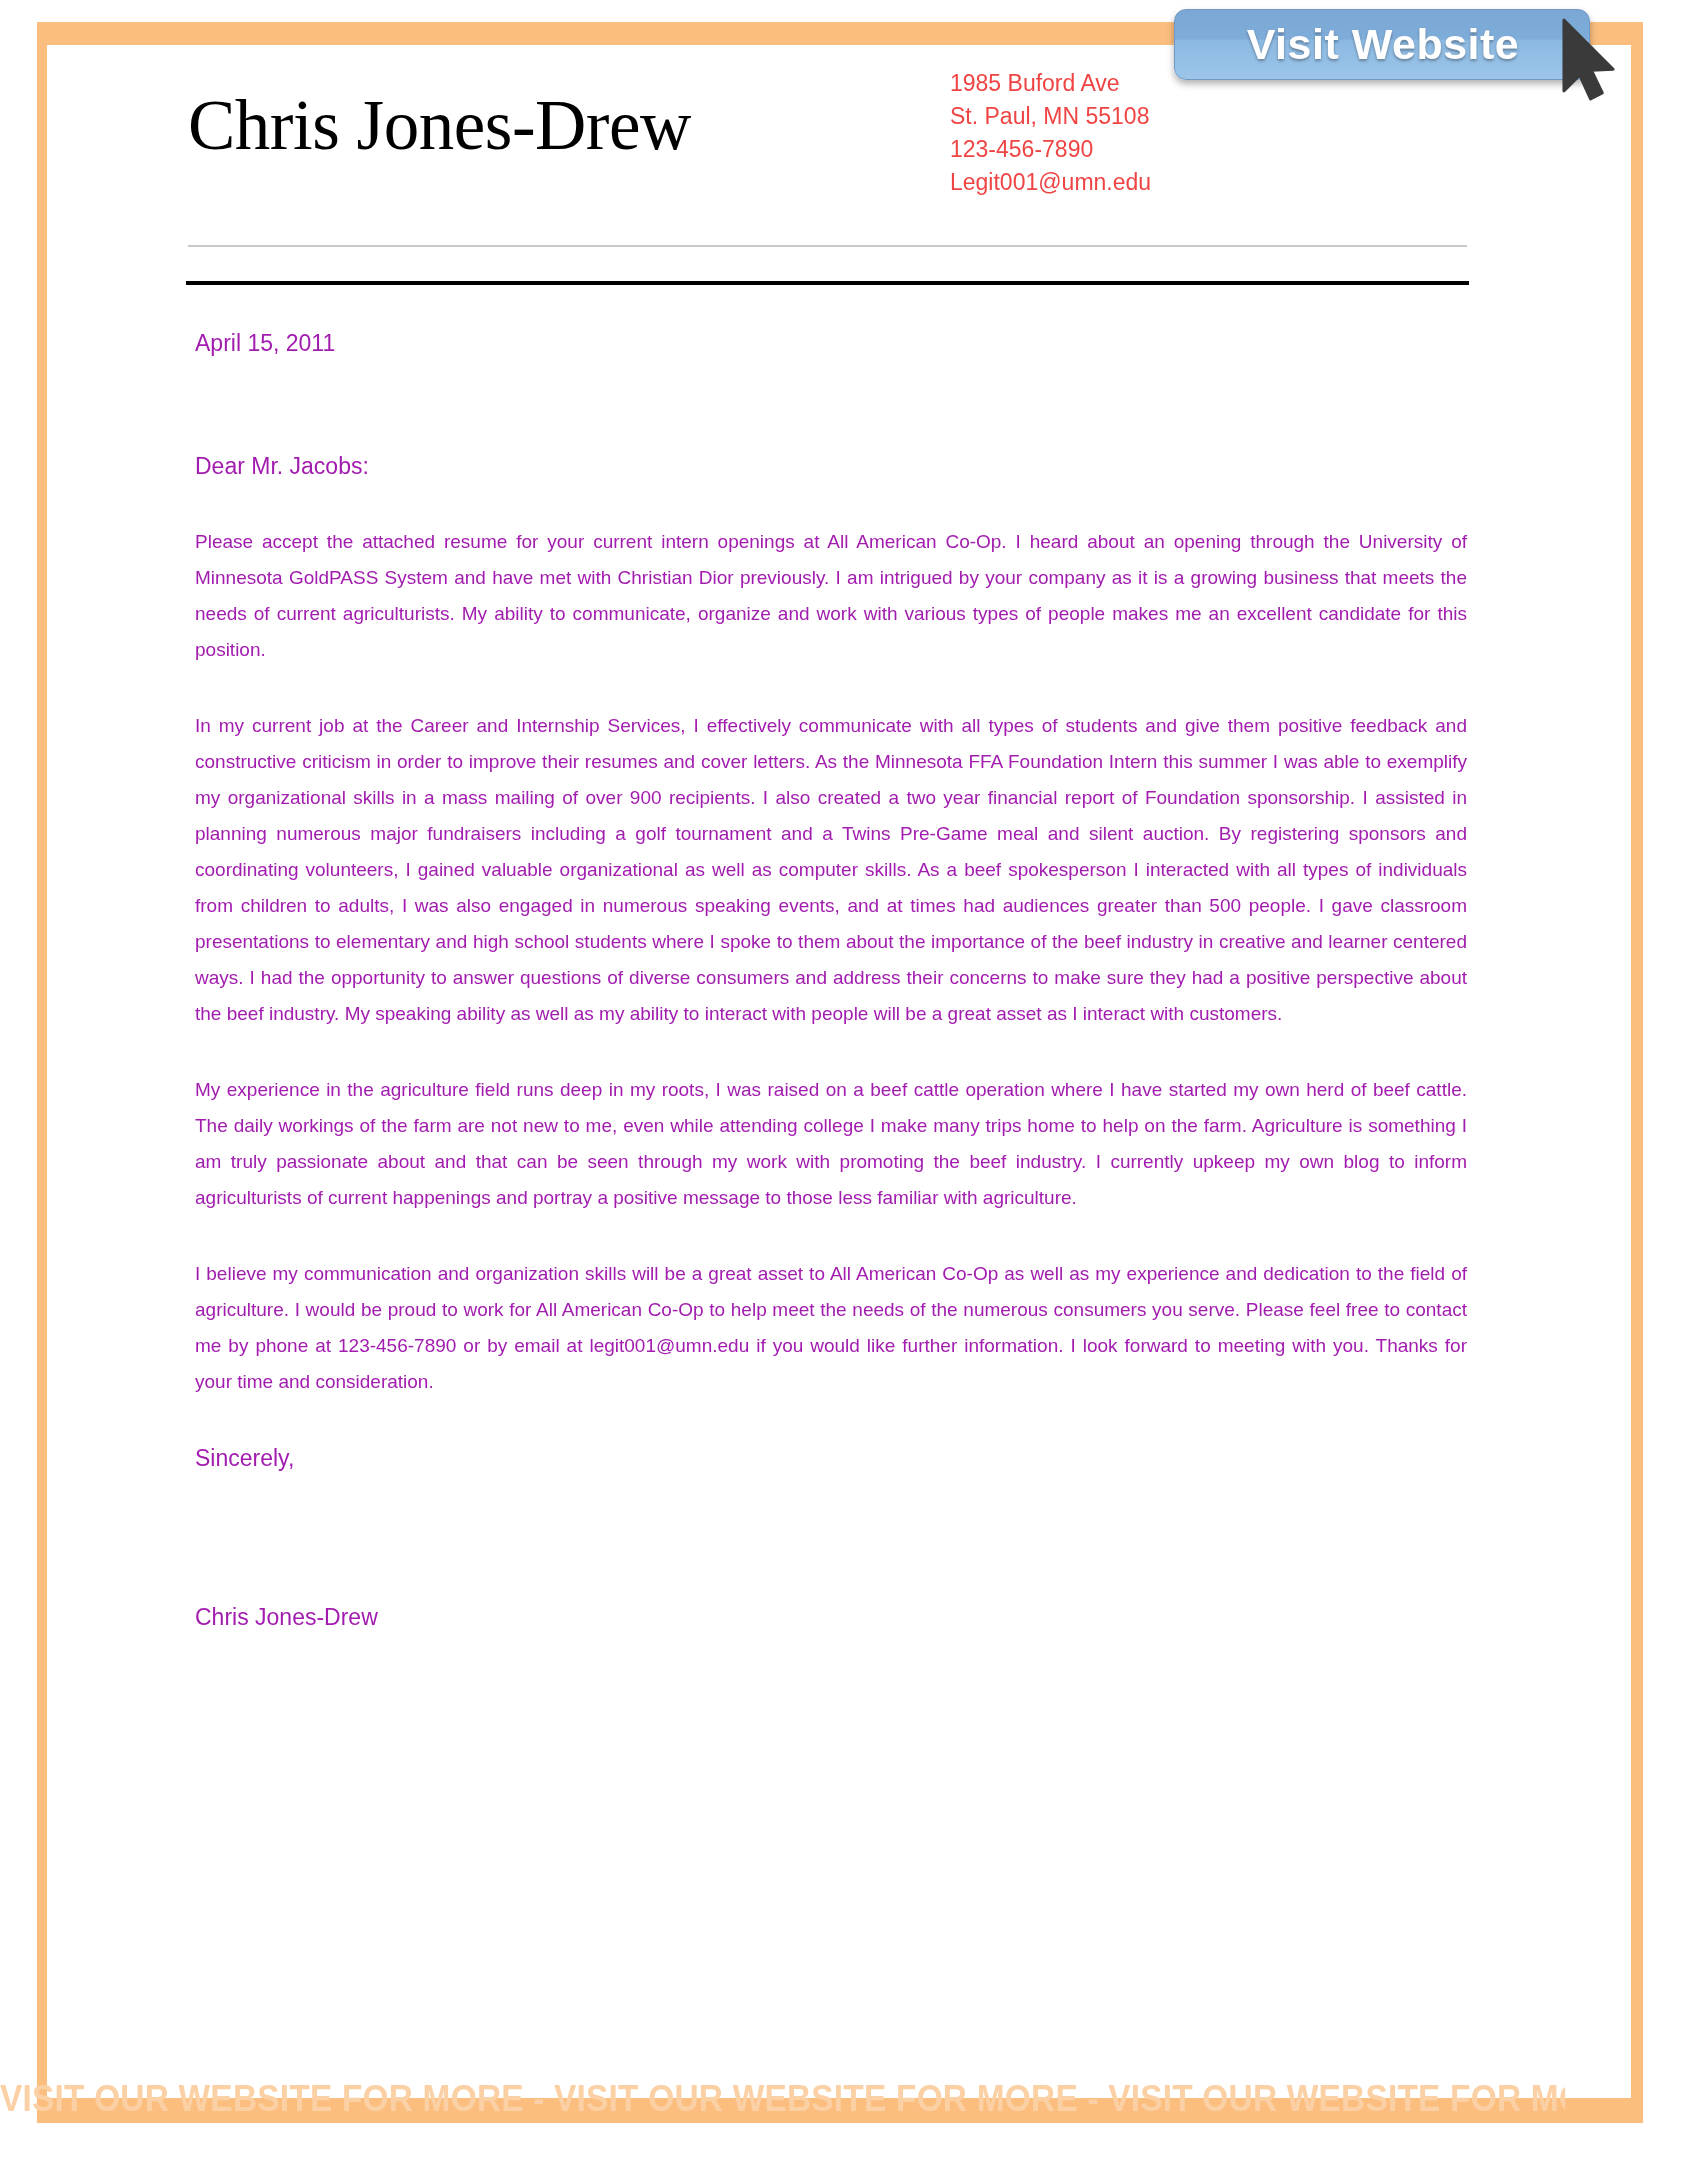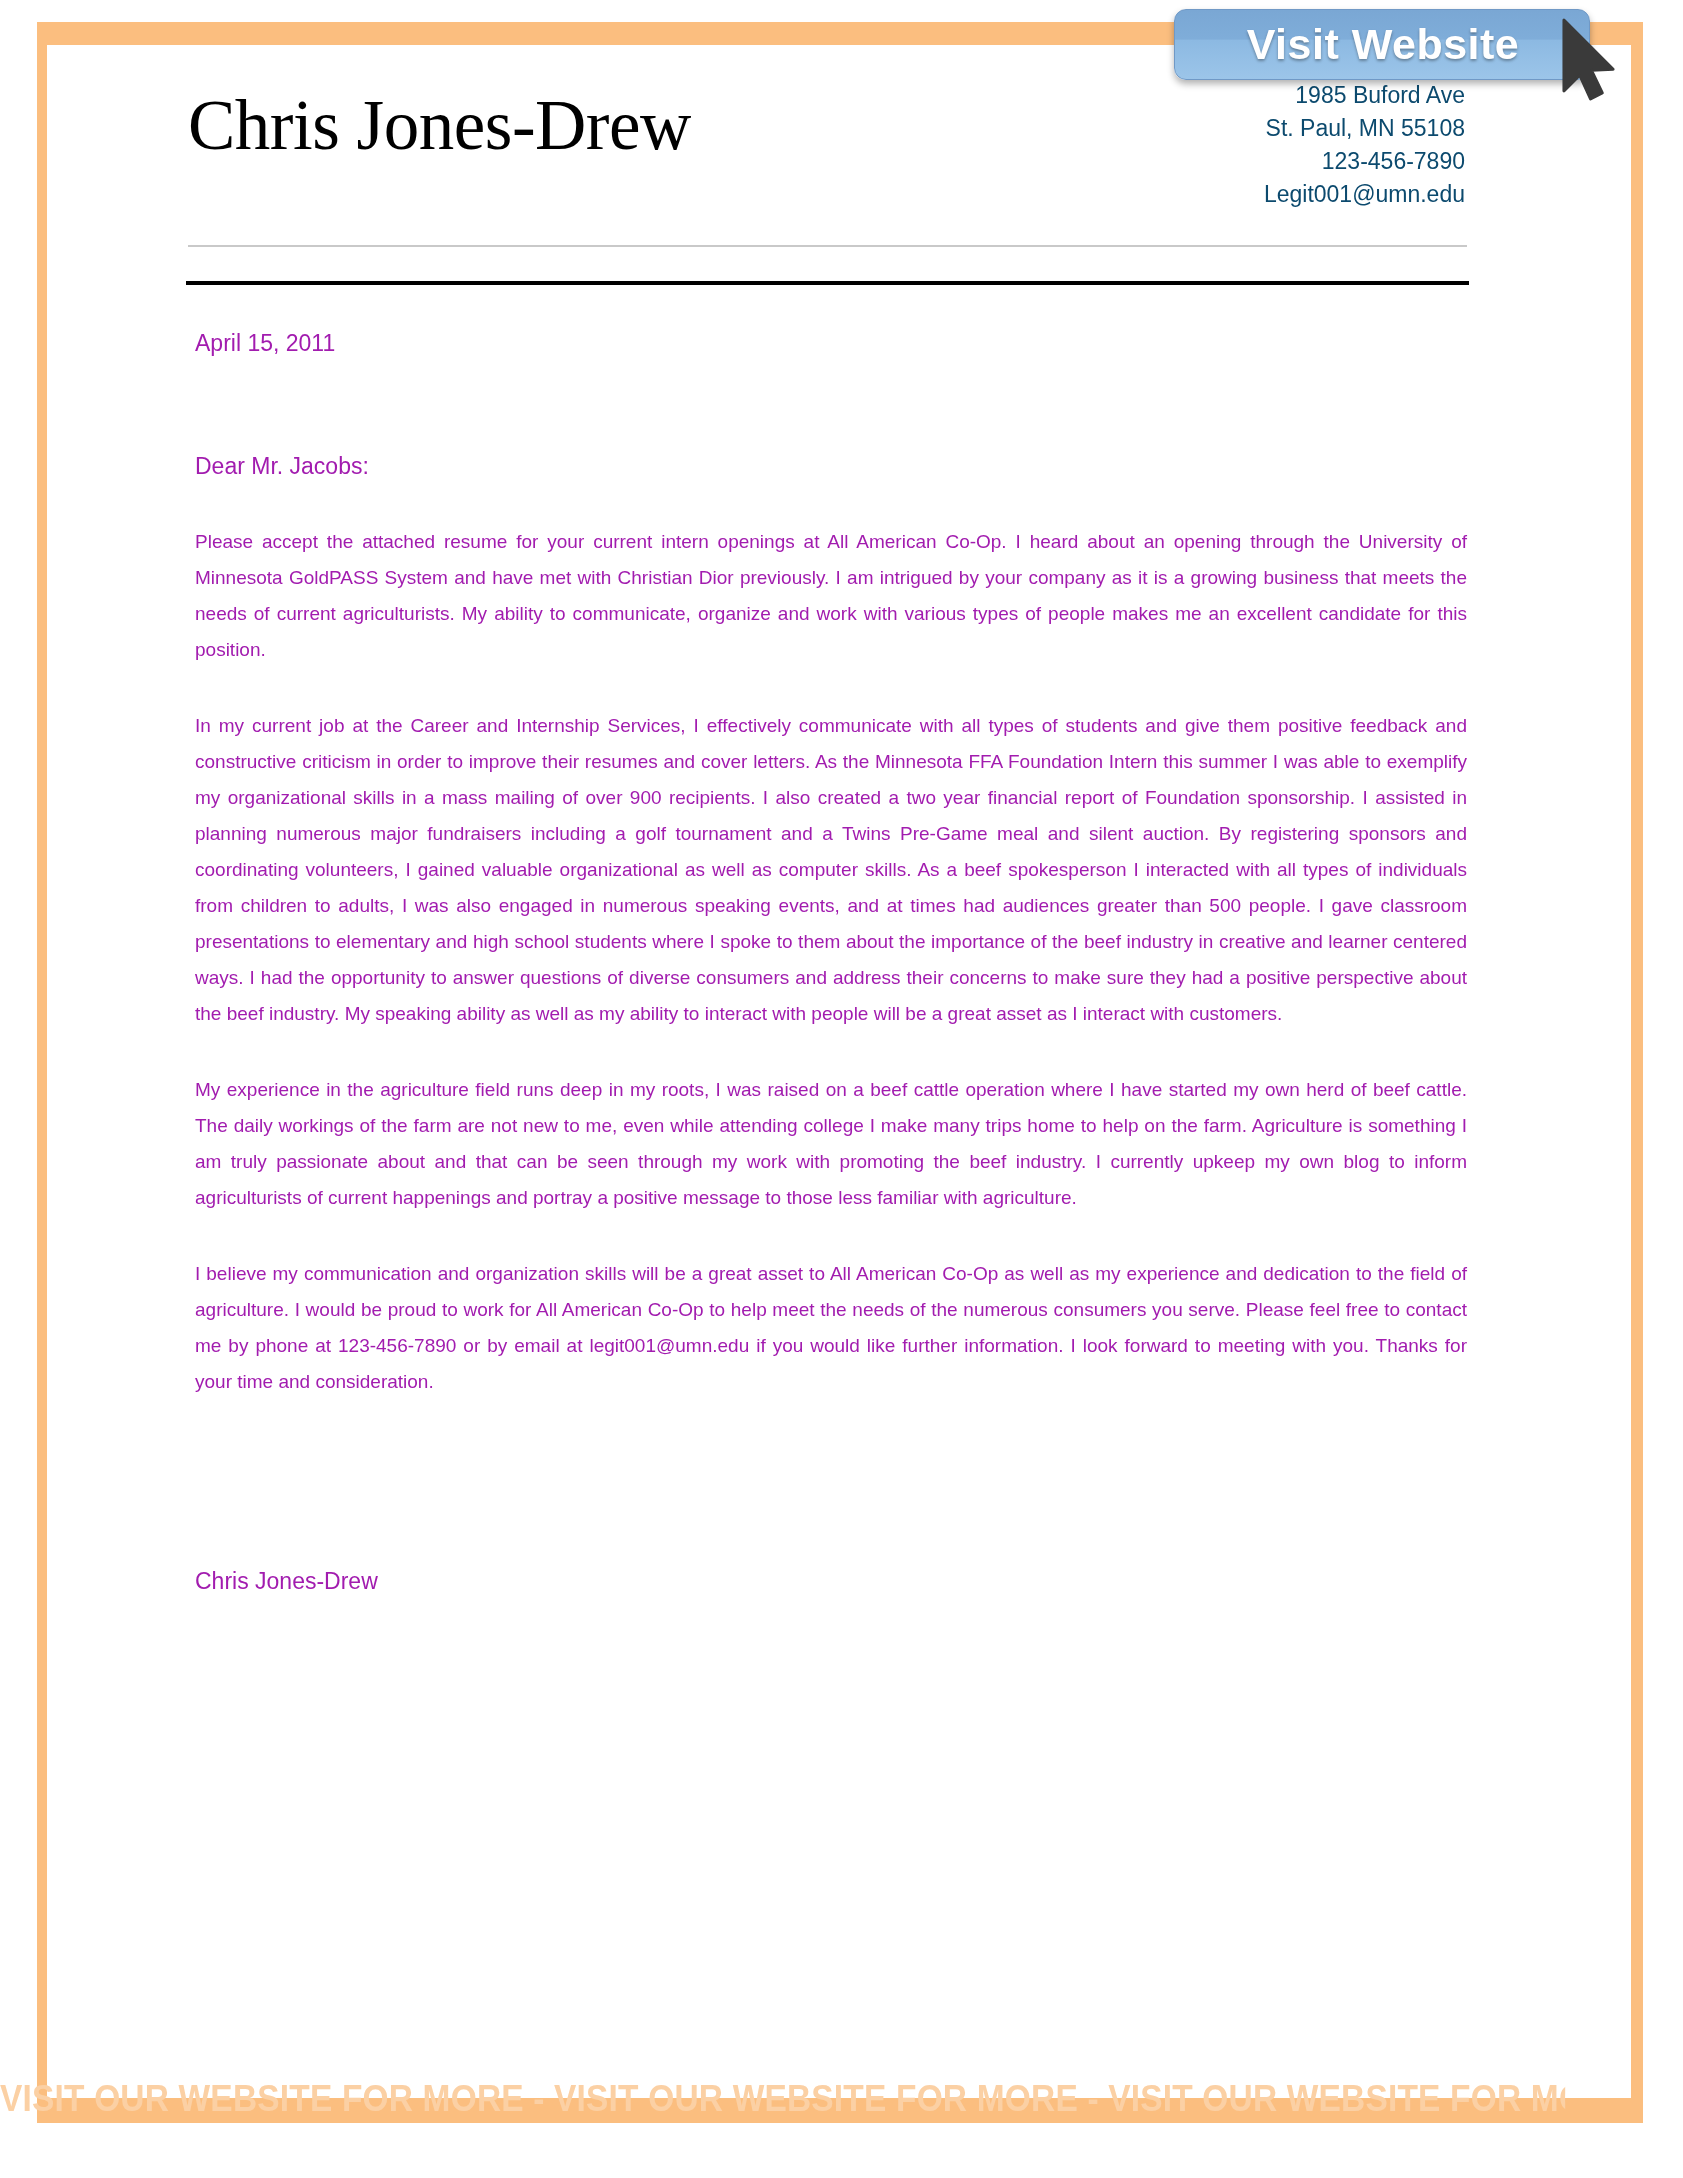--- a/index.html
+++ b/index.html
@@ -50,26 +50,26 @@
     font-family: "Liberation Serif", "DejaVu Serif", serif;
     font-size: 71px;
     line-height: 81px;
     color: #000000;
     white-space: nowrap;
     letter-spacing: -0.5px;
   }
   #contact-block {
     position: absolute;
     right: 0px;
-    top: 34px;
+    top: 22px;
     width: 515px;
-    text-align: right;
+    text-align: left;
     font-size: 23px;
     line-height: 33px;
-    color: #0c4a6e;
+    color: #ef4444;
   }
   #contact-block .contact-line {
     display: block;
     white-space: nowrap;
   }
 
   
   #rule-thin {
     position: absolute;
     left: 188px;
@@ -220,20 +220,21 @@
   <div class="spacer-md"></div>
 
   <p class="para">My experience in the agriculture field runs deep in my roots, I was raised on a beef cattle operation where I have started my own herd of beef cattle. The daily workings of the farm are not new to me, even while attending college I make many trips home to help on the farm. Agriculture is something I am truly passionate about and that can be seen through my work with promoting the beef industry. I currently upkeep my own blog to inform agriculturists of current happenings and portray a positive message to those less familiar with agriculture.</p>
 
   <div class="spacer-md"></div>
 
   <p class="para">I believe my communication and organization skills will be a great asset to All American Co-Op as well as my experience and dedication to the field of agriculture.  I would be proud to work for All American Co-Op to help meet the needs of the numerous consumers you serve. Please feel free to contact me by phone at 123-456-7890 or by email at legit001@umn.edu if you would like further information. I look forward to meeting with you. Thanks for your time and consideration.</p>
 
   <div class="spacer-md"></div>
 
+  <div class="closing">Sincerely,</div>
 
   <div style="height:123px"></div>
 
   <div class="signature">Chris Jones-Drew</div>
 </div>
 
 <div id="watermark">VISIT OUR WEBSITE FOR MORE - VISIT OUR WEBSITE FOR MORE - VISIT OUR WEBSITE FOR MOR</div>
 
 <div id="visit-website-button">
   <div id="visit-website-label">Visit Website</div>

